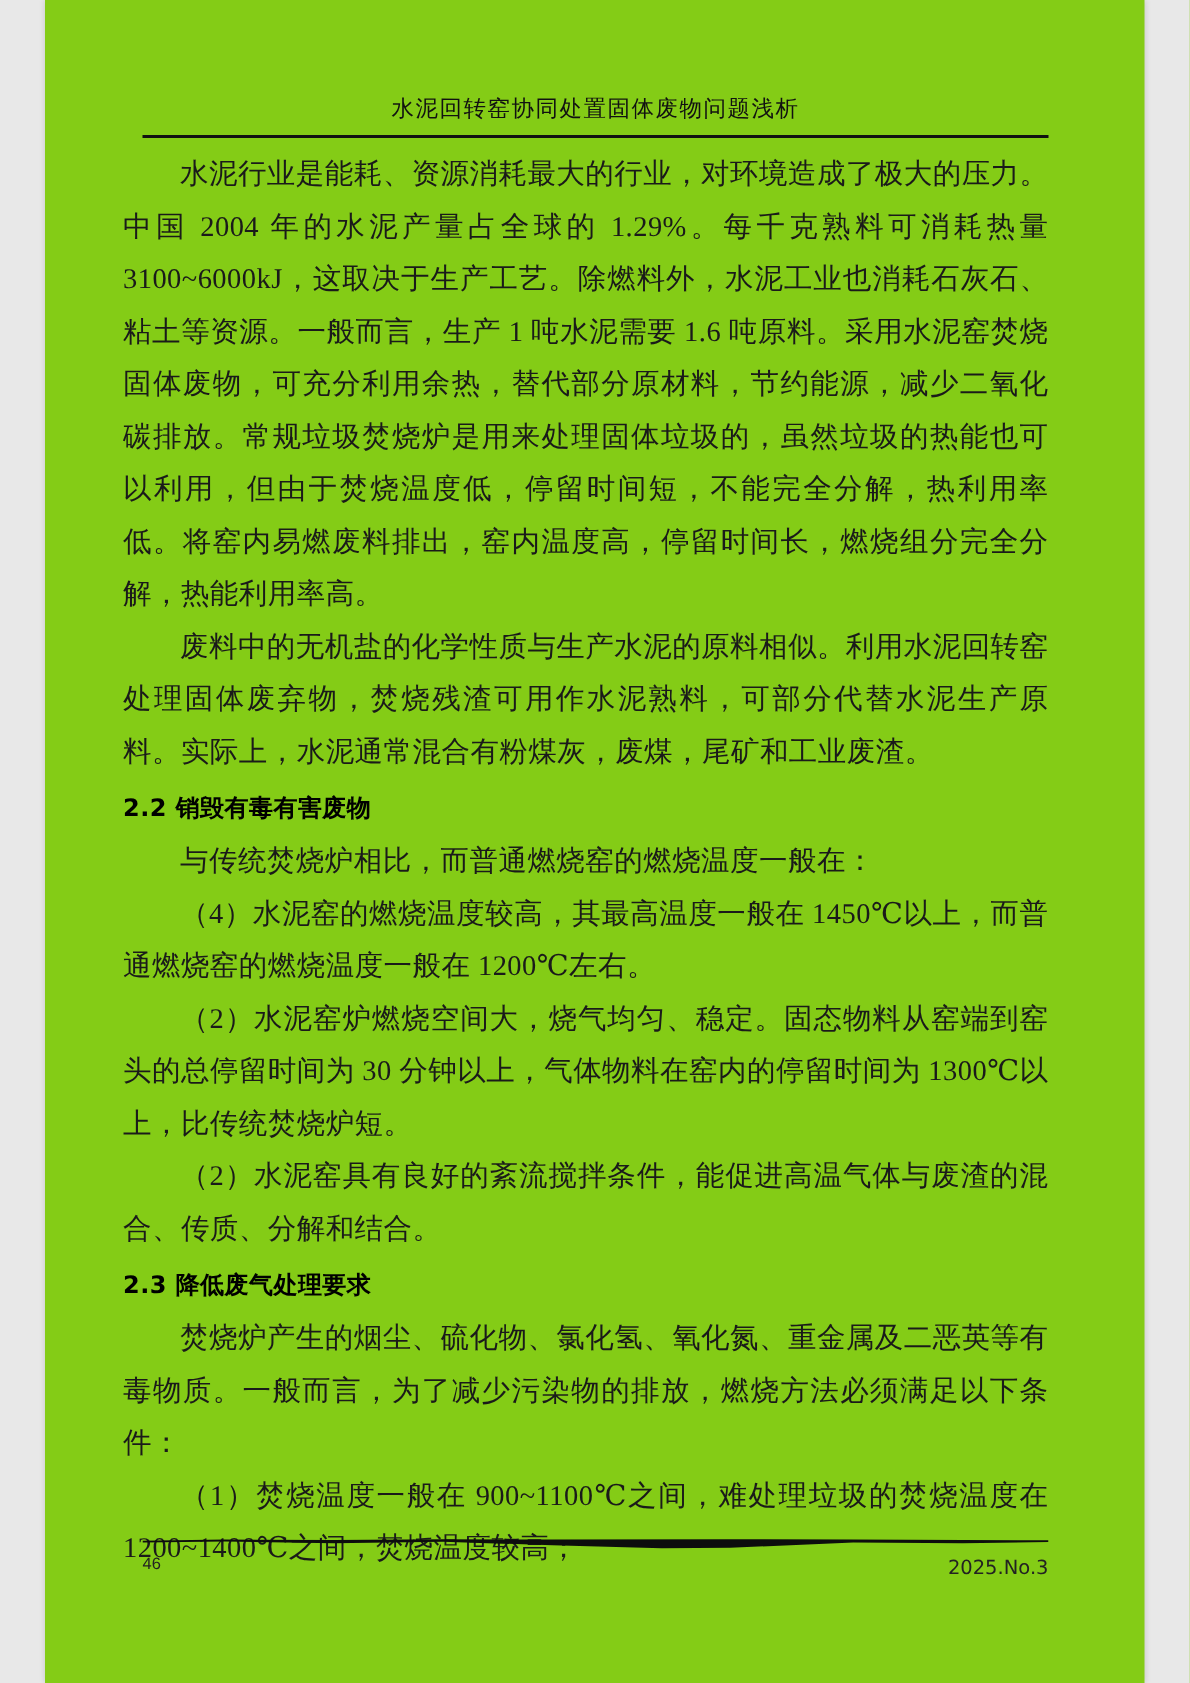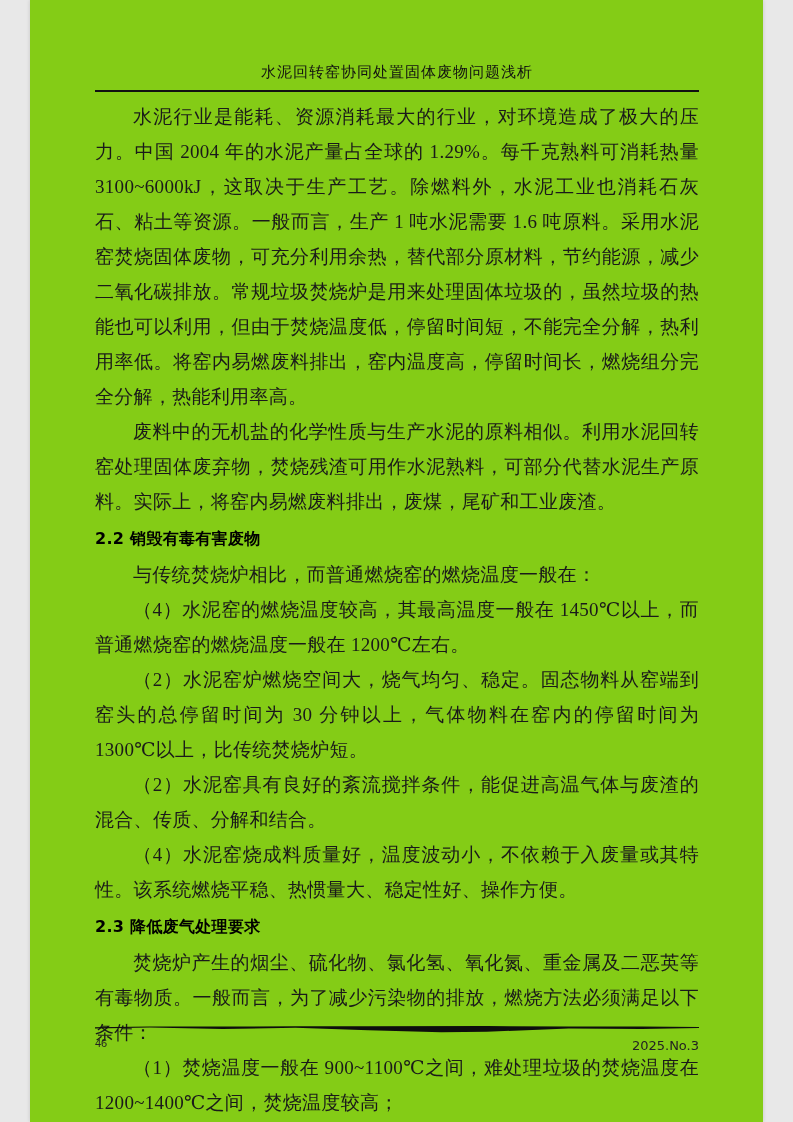--- a/index.html
+++ b/index.html
@@ -26,21 +26,21 @@
   }
   .head-rule {
     position: absolute;
     top: 90px; left: 65px; right: 64px;
     height: 0;
     border-top: 2.5px solid #111;
   }
   
   .doc-body {
     position: absolute;
-    top: 99px; left: 65px; right: 64px;
+    top: 99px; left: 52px; right: 64px;
     font-size: 19px;
     line-height: 35px;
     text-align: justify;
     text-justify: inter-ideograph;
     letter-spacing: 0.3px;
   }
   .para {
     margin: 0;
     text-indent: 2em;
   }
@@ -81,27 +81,26 @@
 <body>
 
 <div class="page">
 
   <div class="running-head">水泥回转窑协同处置固体废物问题浅析</div>
 
   <div class="head-rule"></div>
 
   <div class="doc-body">
     <p class="para">水泥行业是能耗、资源消耗最大的行业，对环境造成了极大的压力。中国 2004 年的水泥产量占全球的 1.29%。每千克熟料可消耗热量 3100~6000kJ，这取决于生产工艺。除燃料外，水泥工业也消耗石灰石、粘土等资源。一般而言，生产 1 吨水泥需要 1.6 吨原料。采用水泥窑焚烧固体废物，可充分利用余热，替代部分原材料，节约能源，减少二氧化碳排放。常规垃圾焚烧炉是用来处理固体垃圾的，虽然垃圾的热能也可以利用，但由于焚烧温度低，停留时间短，不能完全分解，热利用率低。将窑内易燃废料排出，窑内温度高，停留时间长，燃烧组分完全分解，热能利用率高。</p>
-    <p class="para">废料中的无机盐的化学性质与生产水泥的原料相似。利用水泥回转窑处理固体废弃物，焚烧残渣可用作水泥熟料，可部分代替水泥生产原料。实际上，将窑内易燃废料排出，废煤，尾矿和工业废渣。</p>
+    <p class="para">废料中的无机盐的化学性质与生产水泥的原料相似。利用水泥回转窑处理固体废弃物，焚烧残渣可用作水泥熟料，可部分代替水泥生产原料。实际上，水泥通常混合有粉煤灰，废煤，尾矿和工业废渣。</p>
     <h2 class="sect-heading">2.2 销毁有毒有害废物</h2>
     <p class="para">与传统焚烧炉相比，而普通燃烧窑的燃烧温度一般在：</p>
     <p class="para">（4）水泥窑的燃烧温度较高，其最高温度一般在 1450℃以上，而普通燃烧窑的燃烧温度一般在 1200℃左右。</p>
     <p class="para">（2）水泥窑炉燃烧空间大，烧气均匀、稳定。固态物料从窑端到窑头的总停留时间为 30 分钟以上，气体物料在窑内的停留时间为 1300℃以上，比传统焚烧炉短。</p>
     <p class="para">（2）水泥窑具有良好的紊流搅拌条件，能促进高温气体与废渣的混合、传质、分解和结合。</p>
-    <p class="para">（4）水泥窑烧成料质量好，温度波动小，不依赖于入废量或其特性。该系统燃烧平稳、热惯量大、稳定性好、操作方便。</p>
     <h2 class="sect-heading">2.3 降低废气处理要求</h2>
     <p class="para">焚烧炉产生的烟尘、硫化物、氯化氢、氧化氮、重金属及二恶英等有毒物质。一般而言，为了减少污染物的排放，燃烧方法必须满足以下条件：</p>
     <p class="para">（1）焚烧温度一般在 900~1100℃之间，难处理垃圾的焚烧温度在 1200~1400℃之间，焚烧温度较高；</p>
   </div>
 
   <div class="foot-rule">
 
     <svg viewBox="0 0 663 10" preserveAspectRatio="none">
       <polygon fill="#0d0d0d" points="
         0,2.2 60,1.4 140,1.6 220,1.2 300,1.3 430,1.1 520,1.4 600,1.6 663,1.9

